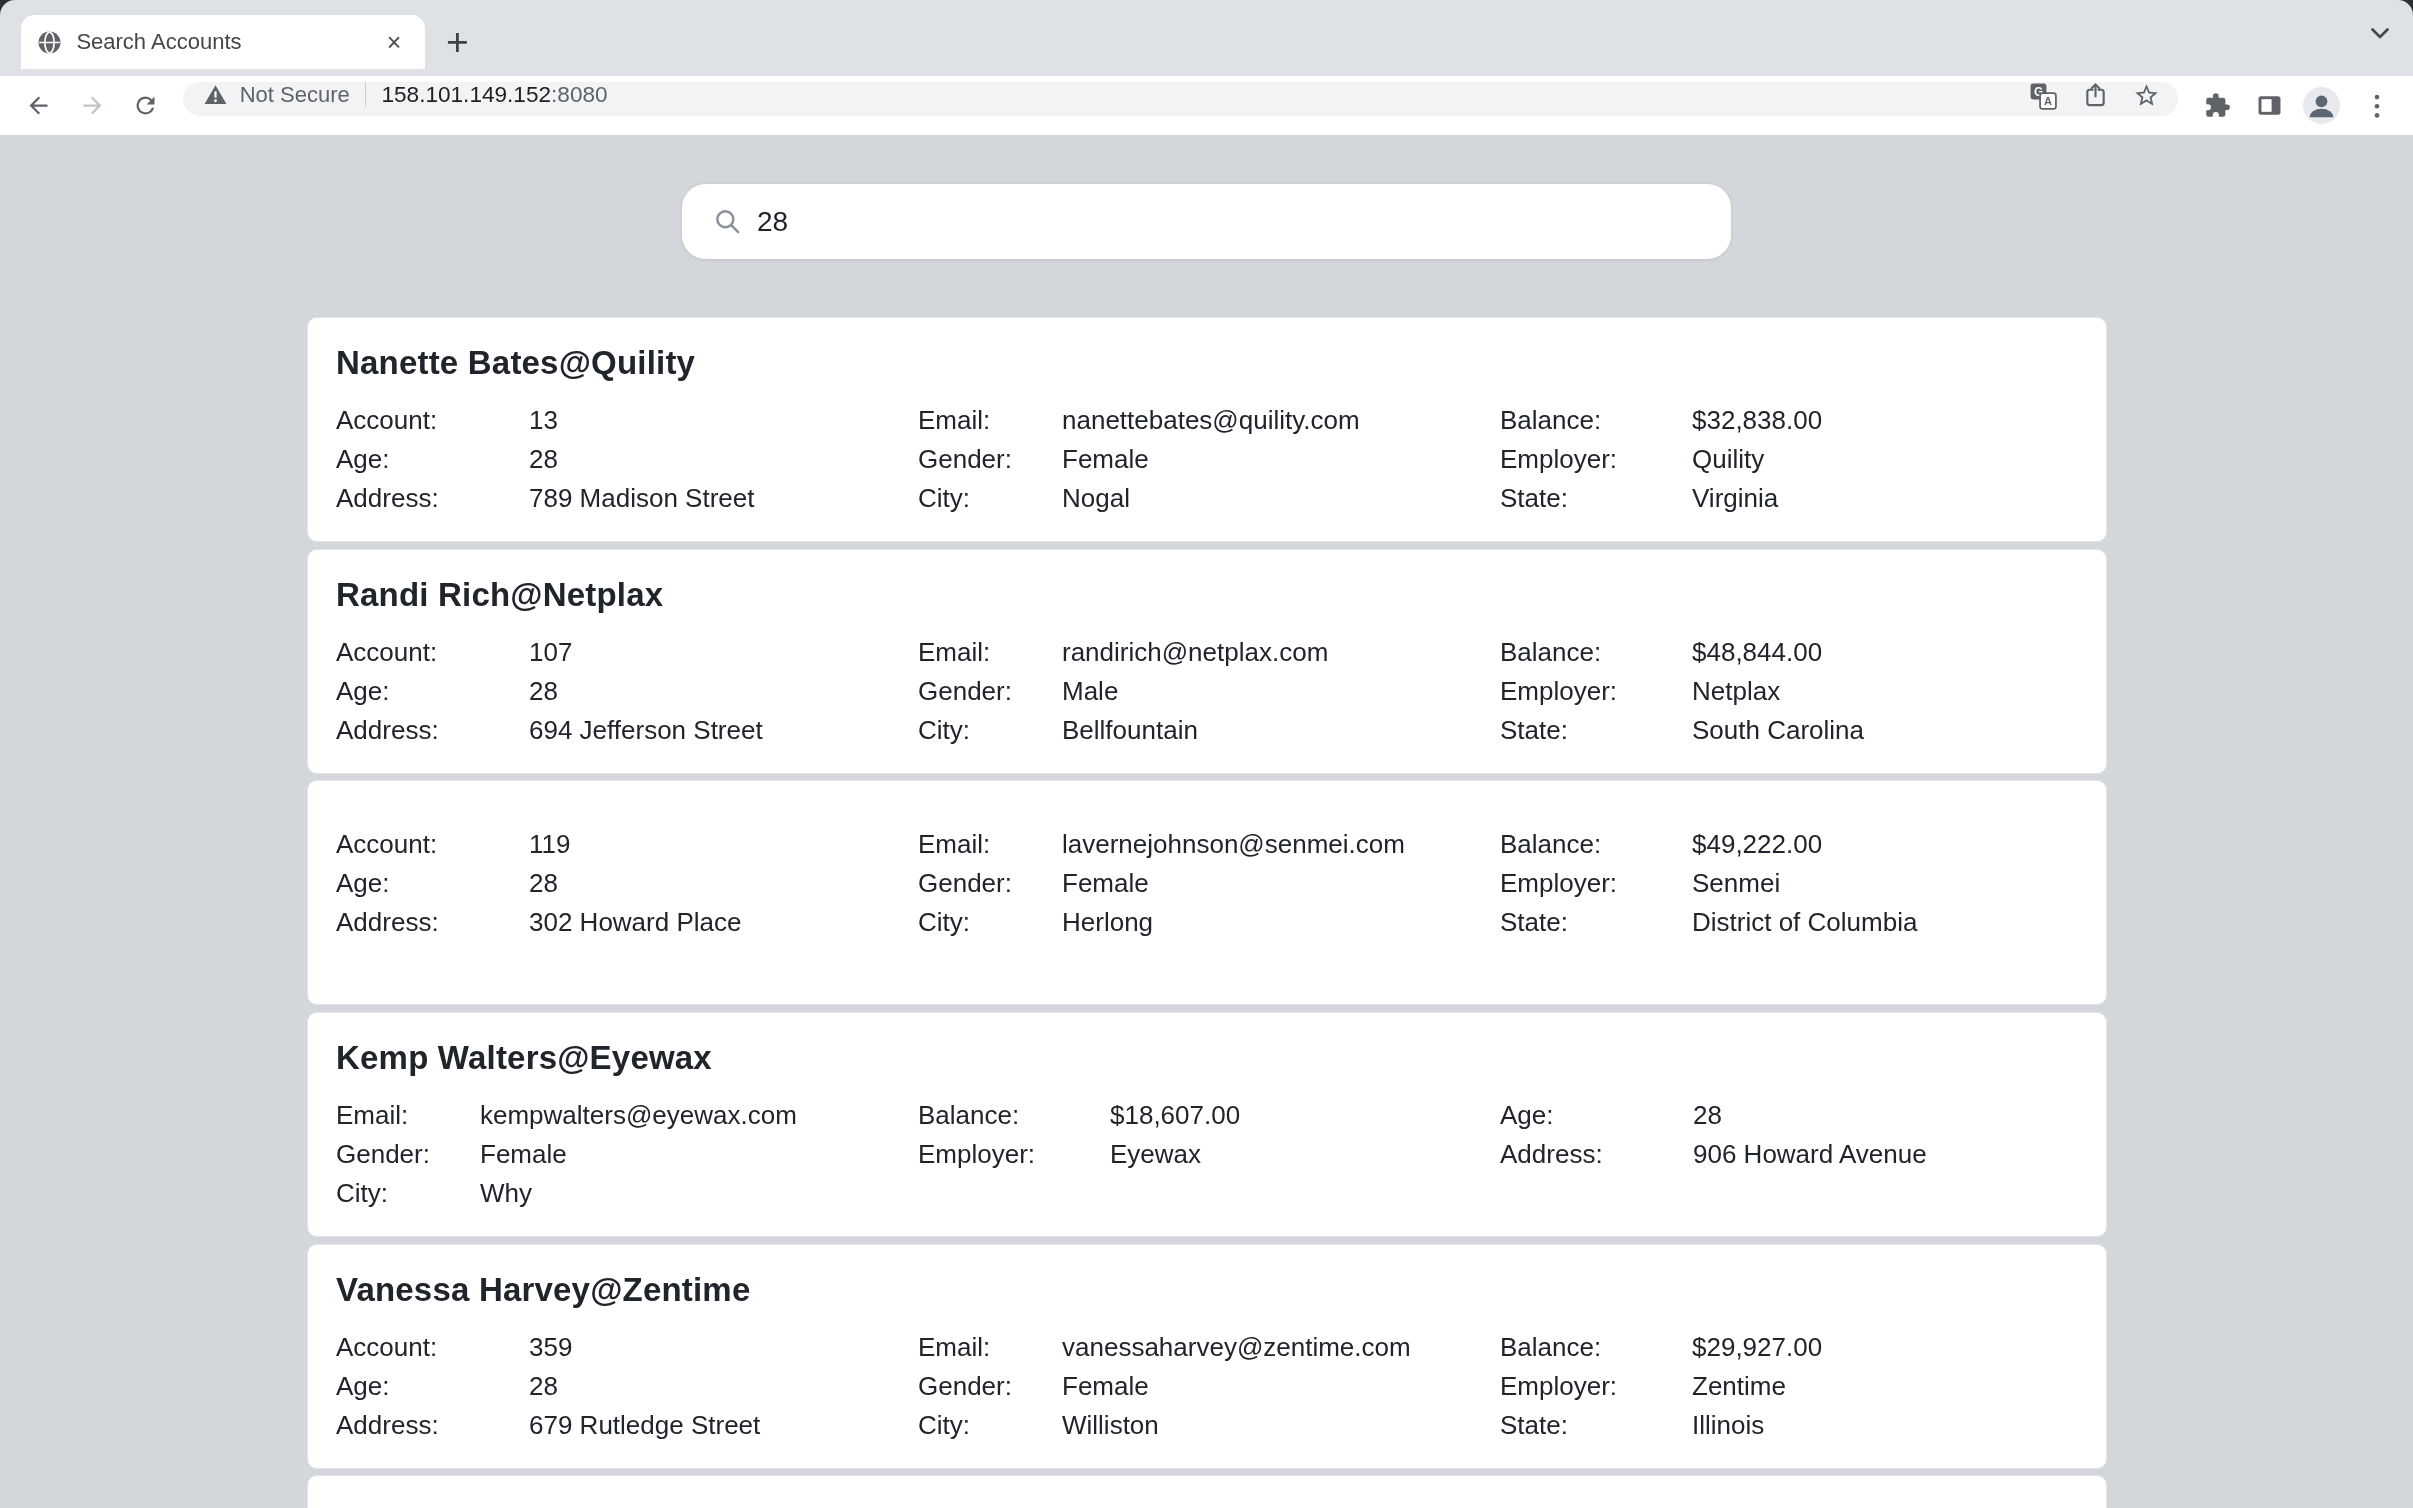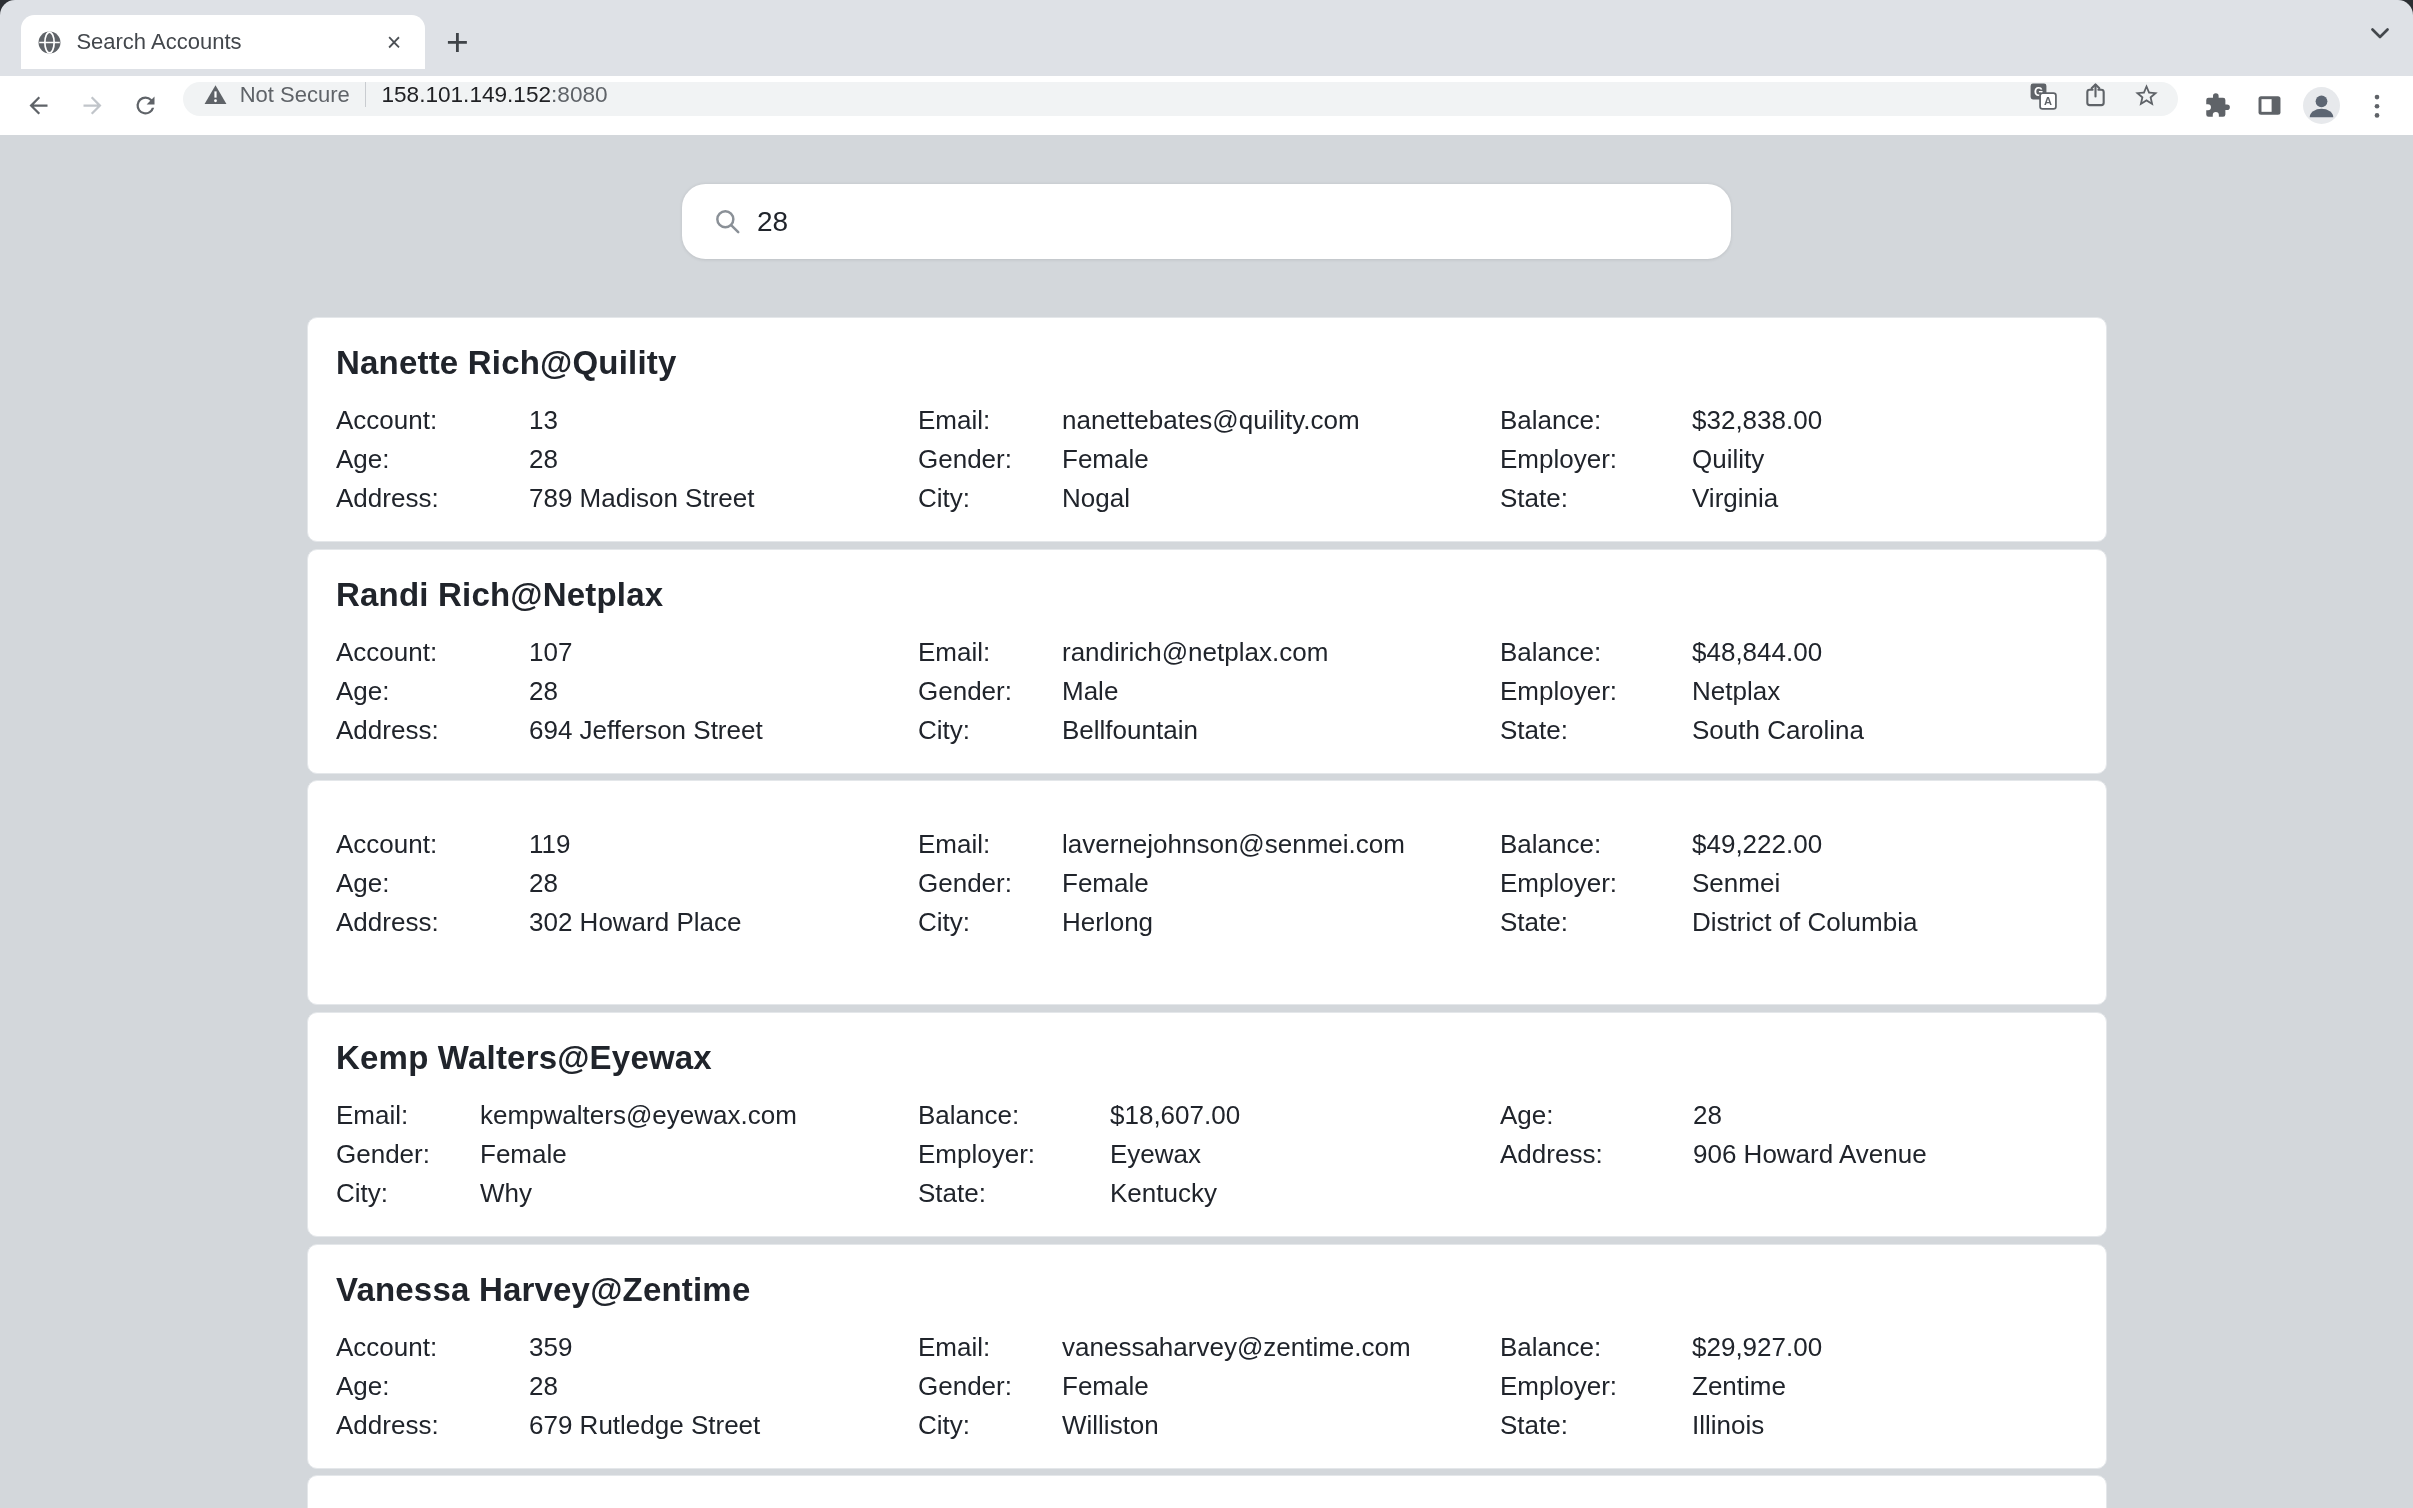--- a/index.html
+++ b/index.html
@@ -267,21 +267,21 @@
         <svg width="32" height="32" viewBox="0 0 36 36">
           <circle cx="15" cy="15" r="9" fill="none" stroke="#8a9097" stroke-width="2.8"></circle>
           <line x1="21.8" y1="21.8" x2="29.5" y2="29.5" stroke="#8a9097" stroke-width="2.8" stroke-linecap="round"></line>
         </svg>
       </span>
     </div>
 
     <div class="cards">
 
       <section class="card">
-        <h2 class="card-title">Nanette Rich@Quility</h2>
+        <h2 class="card-title">Nanette Bates@Quility</h2>
         <div class="card-grid">
           <div class="cell c1"><span class="lbl">Account:</span><span class="val">13</span></div>
           <div class="cell c2"><span class="lbl">Email:</span><span class="val">nanettebates@quility.com</span></div>
           <div class="cell c3"><span class="lbl">Balance:</span><span class="val">$32,838.00</span></div>
           <div class="cell c1"><span class="lbl">Age:</span><span class="val">28</span></div>
           <div class="cell c2"><span class="lbl">Gender:</span><span class="val">Female</span></div>
           <div class="cell c3"><span class="lbl">Employer:</span><span class="val">Quility</span></div>
           <div class="cell c1"><span class="lbl">Address:</span><span class="val">789 Madison Street</span></div>
           <div class="cell c2"><span class="lbl">City:</span><span class="val">Nogal</span></div>
           <div class="cell c3"><span class="lbl">State:</span><span class="val">Virginia</span></div>
@@ -320,21 +320,20 @@
       <section class="card">
         <h2 class="card-title">Kemp Walters@Eyewax</h2>
         <div class="card-grid">
           <div class="cell c2"><span class="lbl">Email:</span><span class="val">kempwalters@eyewax.com</span></div>
           <div class="cell c3"><span class="lbl">Balance:</span><span class="val">$18,607.00</span></div>
           <div class="cell c1"><span class="lbl">Age:</span><span class="val">28</span></div>
           <div class="cell c2"><span class="lbl">Gender:</span><span class="val">Female</span></div>
           <div class="cell c3"><span class="lbl">Employer:</span><span class="val">Eyewax</span></div>
           <div class="cell c1"><span class="lbl">Address:</span><span class="val">906 Howard Avenue</span></div>
           <div class="cell c2"><span class="lbl">City:</span><span class="val">Why</span></div>
-          <div class="cell c3"><span class="lbl">State:</span><span class="val">Kentucky</span></div>
         </div>
       </section>
 
       <section class="card">
         <h2 class="card-title">Vanessa Harvey@Zentime</h2>
         <div class="card-grid">
           <div class="cell c1"><span class="lbl">Account:</span><span class="val">359</span></div>
           <div class="cell c2"><span class="lbl">Email:</span><span class="val">vanessaharvey@zentime.com</span></div>
           <div class="cell c3"><span class="lbl">Balance:</span><span class="val">$29,927.00</span></div>
           <div class="cell c1"><span class="lbl">Age:</span><span class="val">28</span></div>

